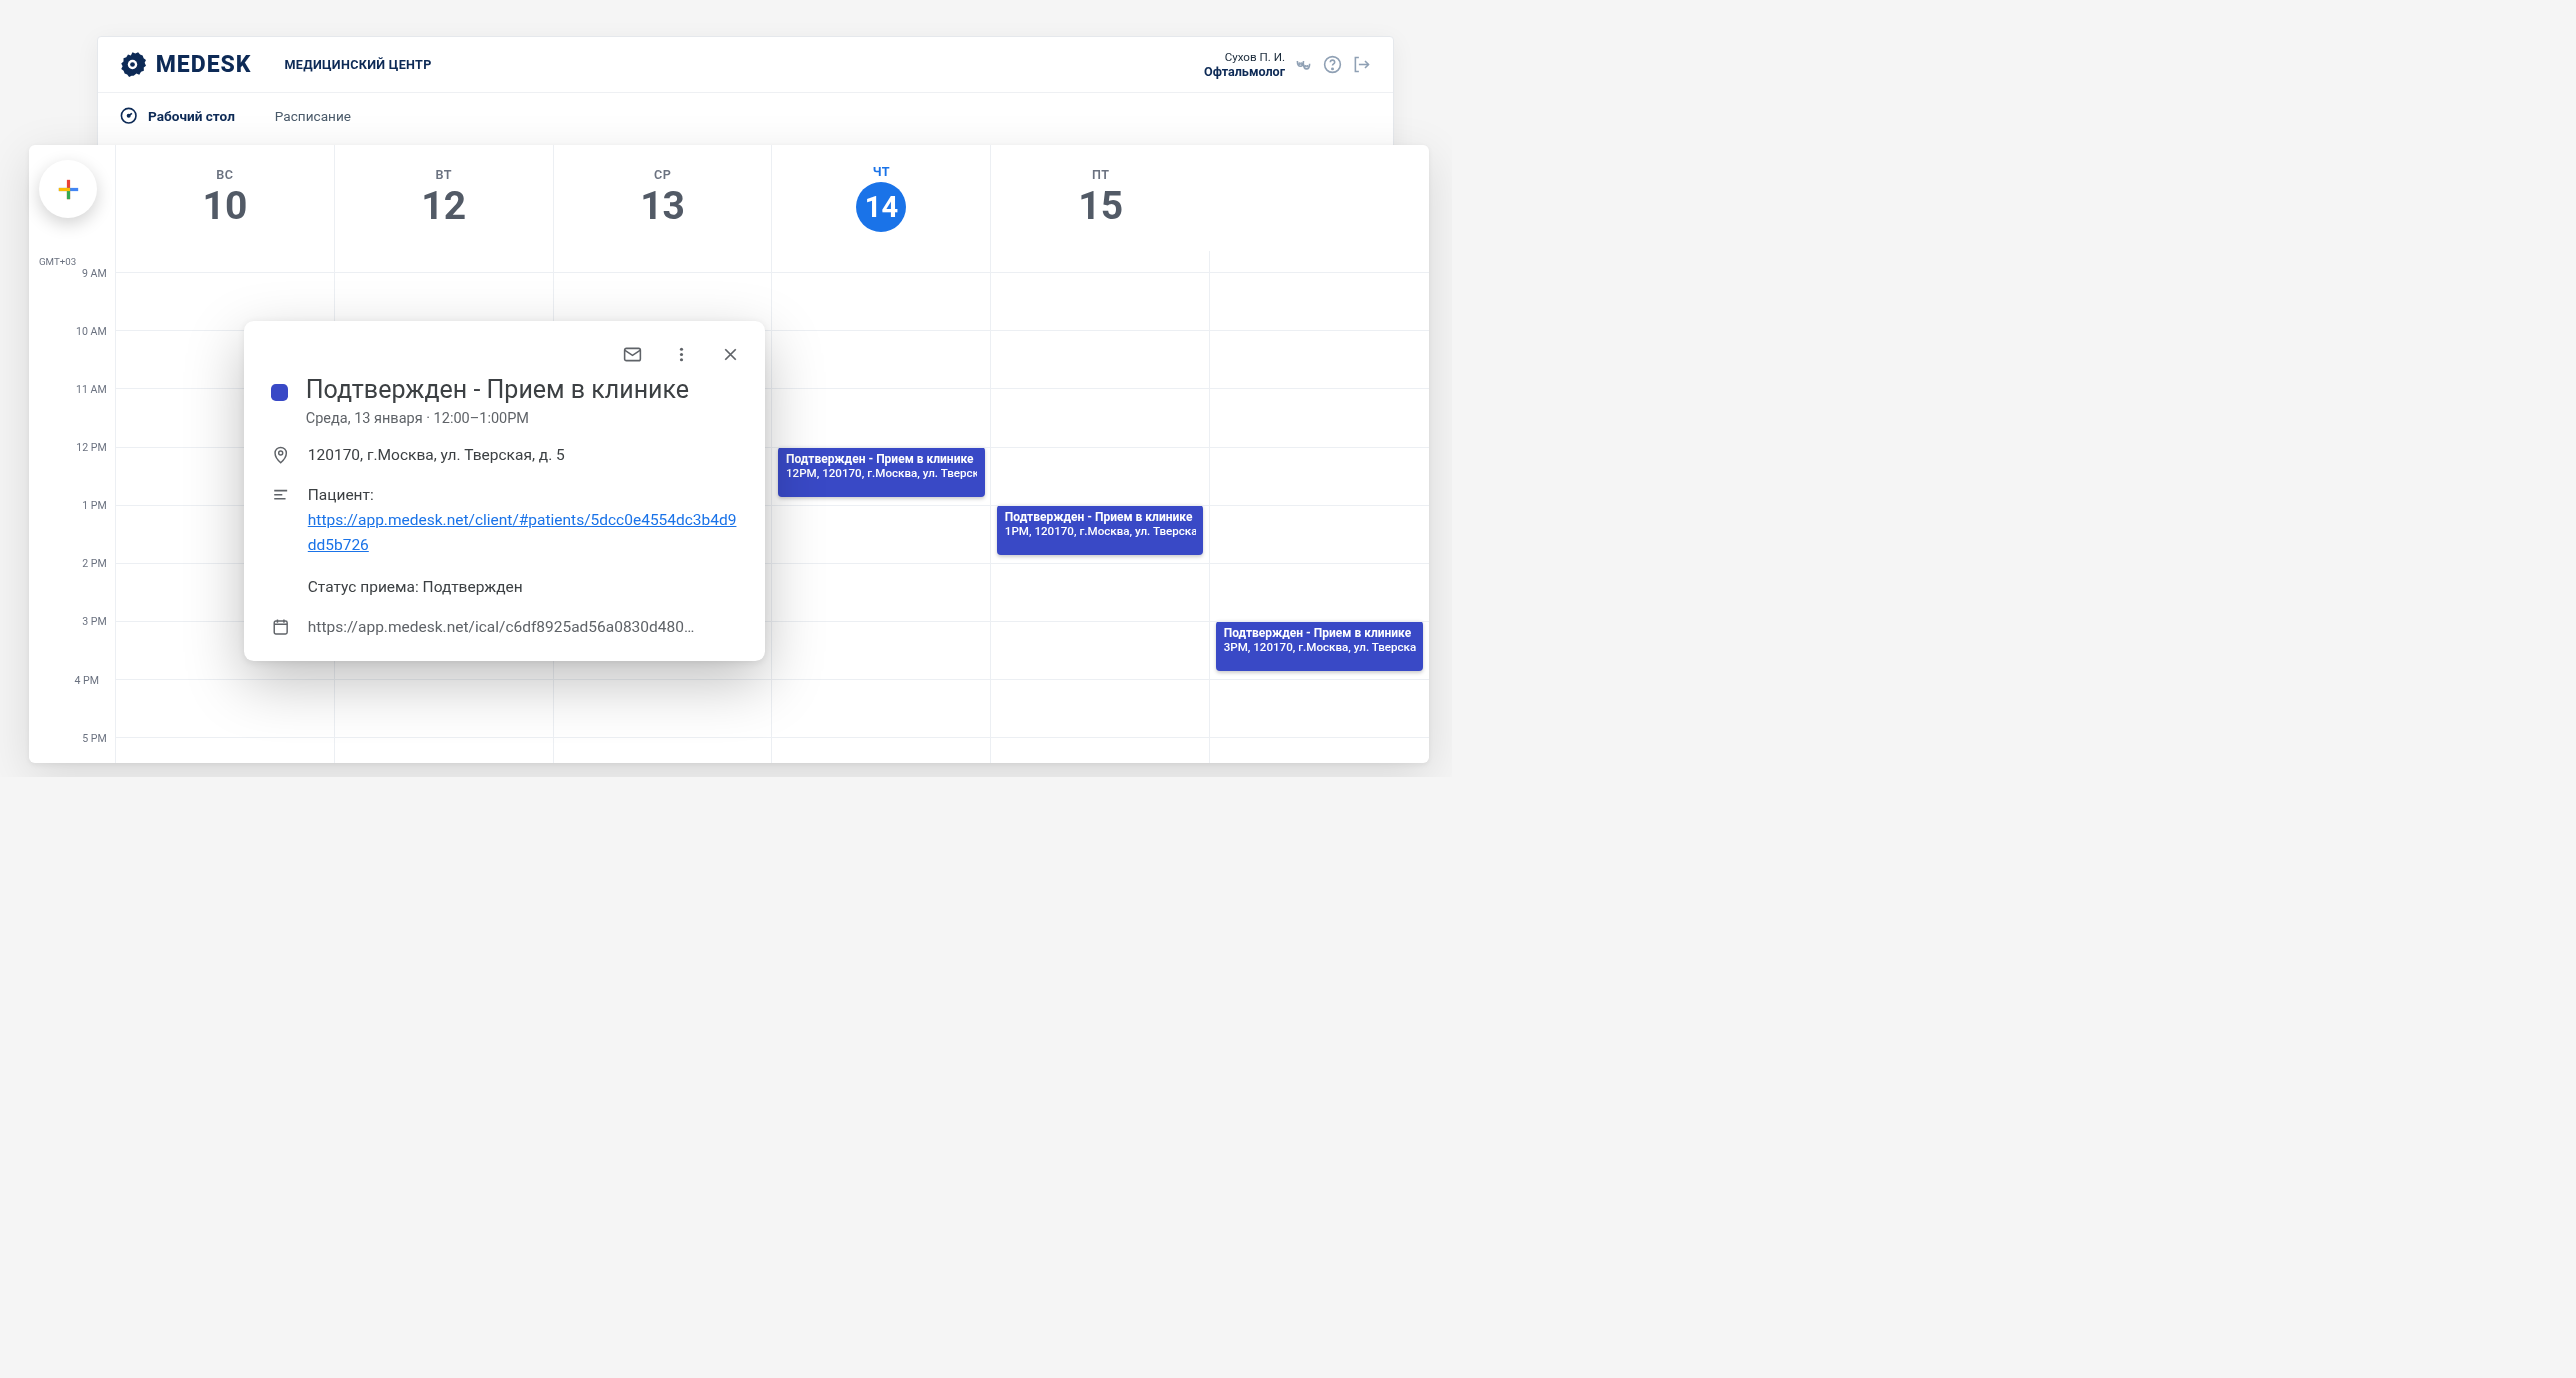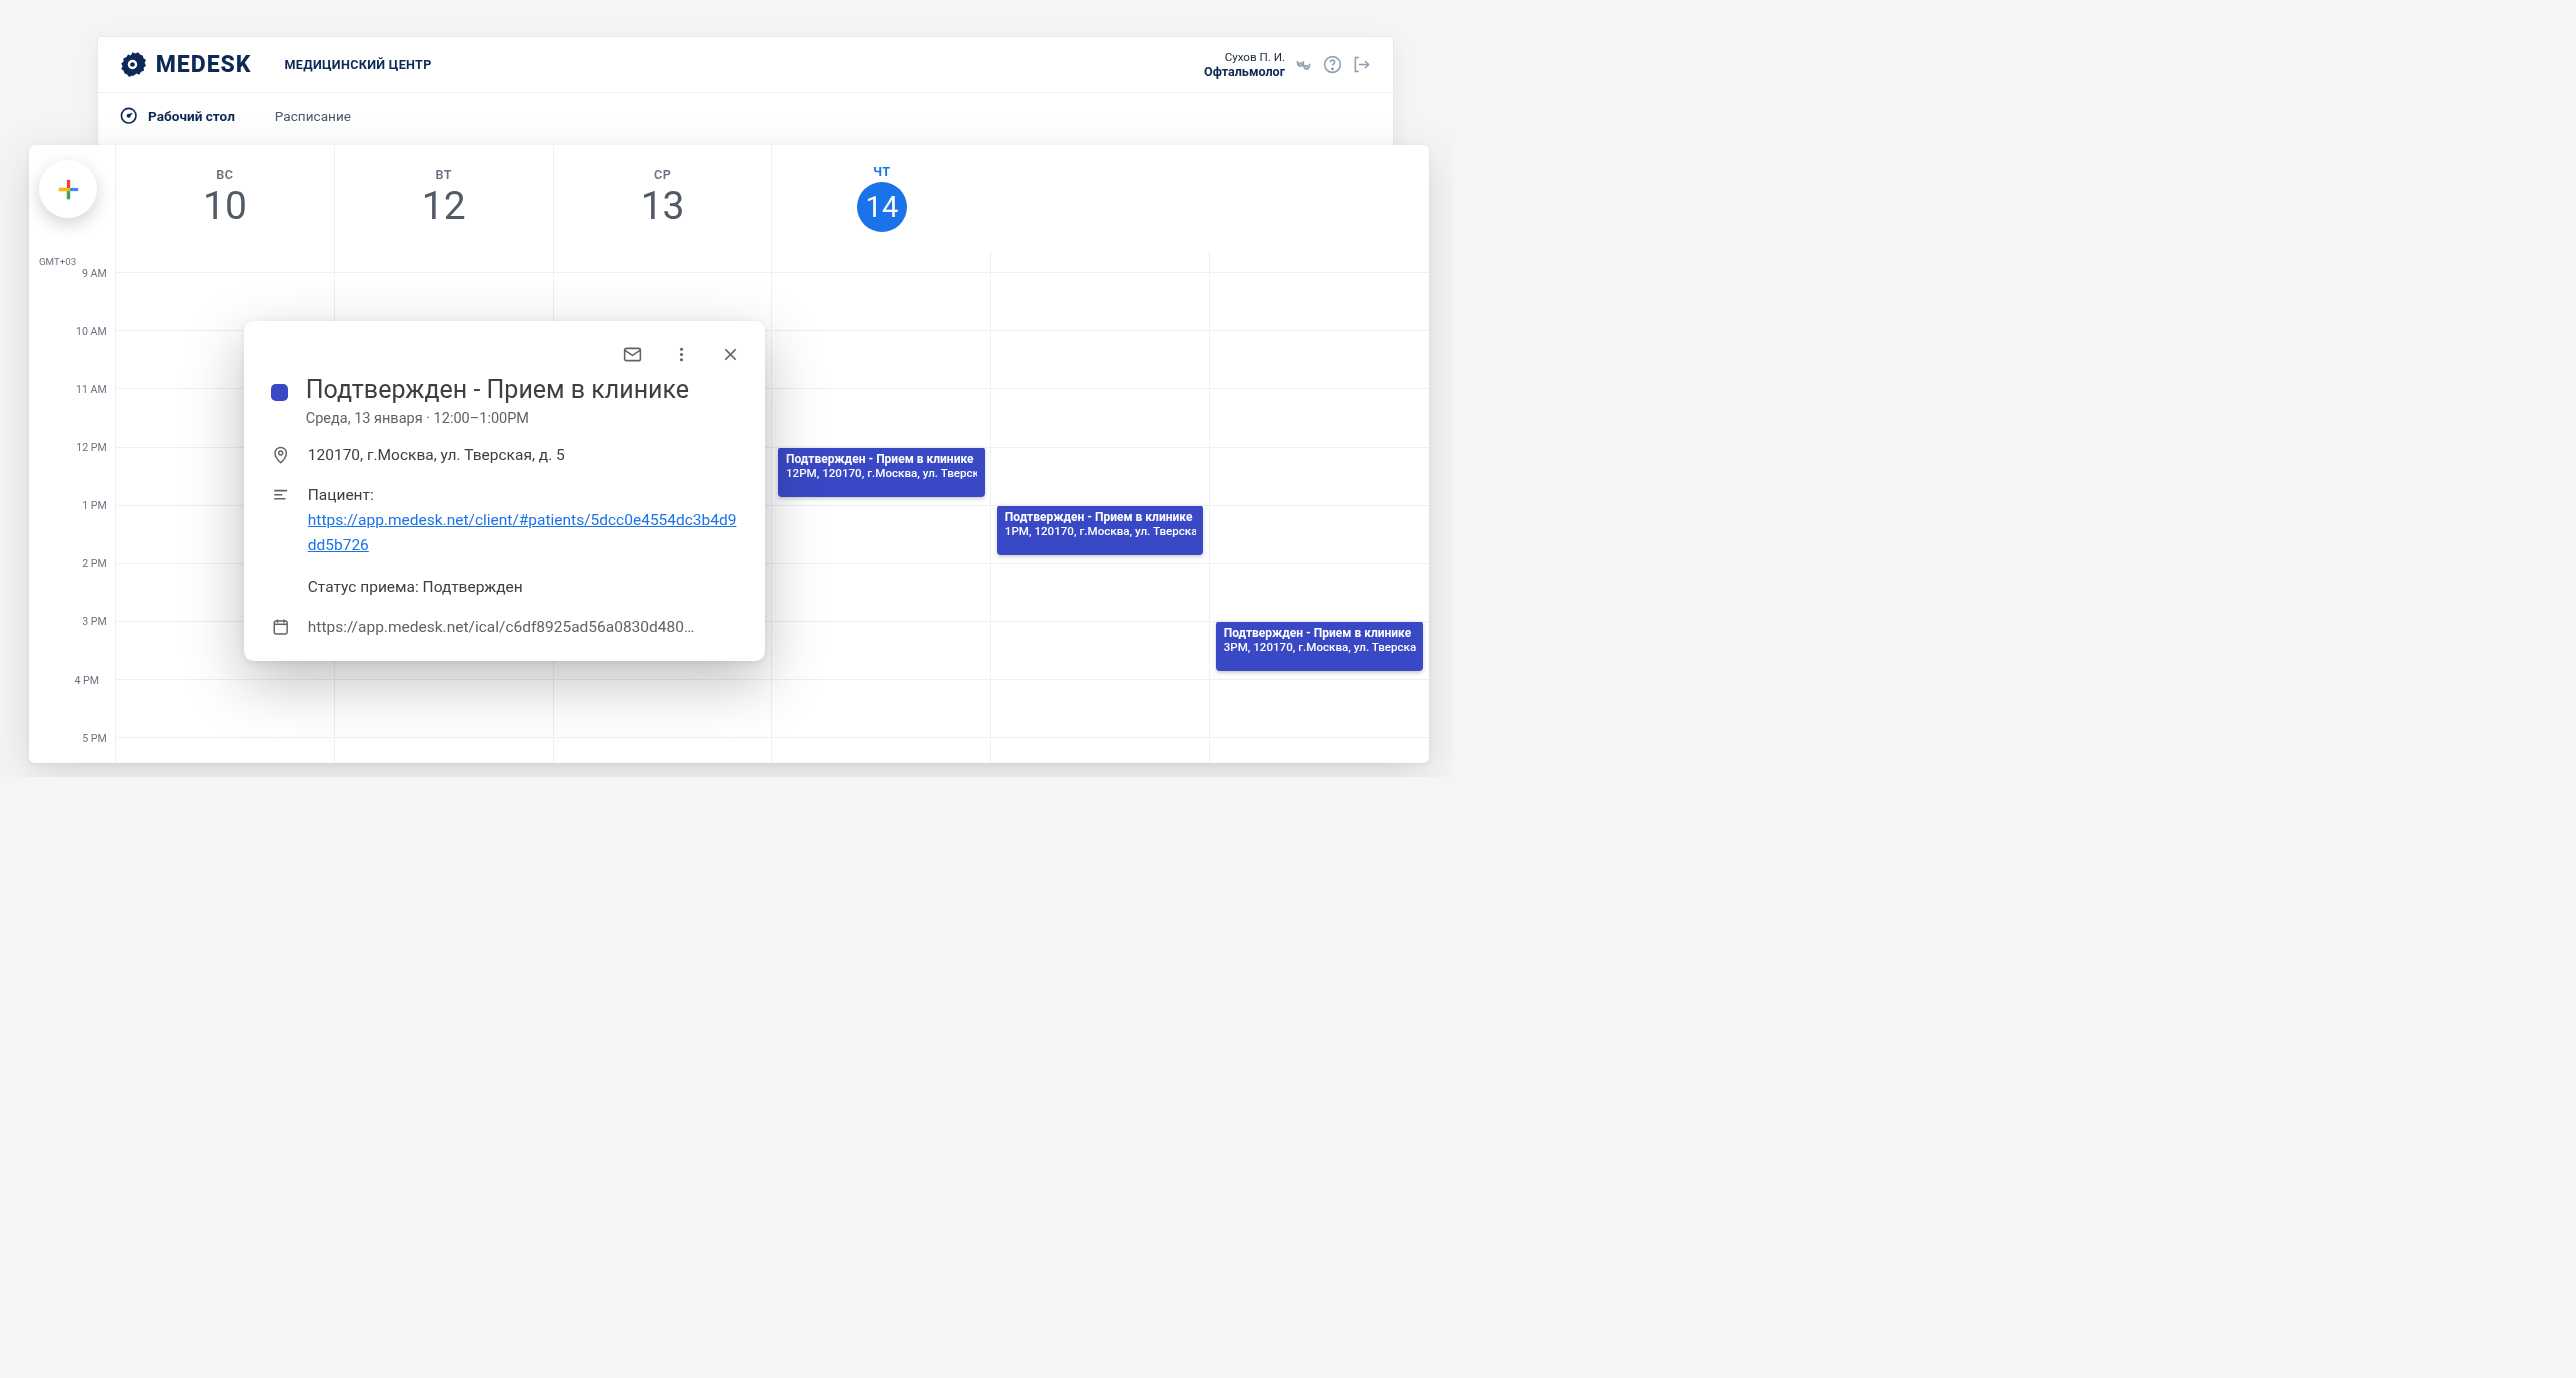--- a/index.html
+++ b/index.html
@@ -82,21 +82,21 @@
     display:grid; grid-template-columns: 87px repeat(6,1fr);
   }
   .col-gutter { border-right:1px solid #eceff3; }
   .day-col {
     border-right:1px solid #eceff3;
     display:flex; flex-direction:column; align-items:center; justify-content:center;
     color:#6b7280;
   }
   .day-col:last-child{border-right:none;}
   .day-name{font-size:12.6px; font-weight:600; letter-spacing:0.5px;}
-  .day-num{font-size:39px; font-weight:400; color:#525a66; margin-top:1.9px;}
+  .day-num{font-size:39px; font-weight:700; color:#525a66; margin-top:1.9px;}
   .day-today .day-name{color:#1a73e8; font-weight:700;}
   .day-today .day-num-wrap{
     width:50px;height:50px;border-radius:50%;background:#1a73e8;display:flex;align-items:center;justify-content:center;margin-top:3.9px;
   }
   .day-today .day-num{color:#fff; font-size:29px; margin:0;}
 
   .cal-body{
     position:absolute; left:0; right:0; top:106px; bottom:0;
     display:grid; grid-template-columns: 87px repeat(6,1fr);
   }
@@ -216,20 +216,24 @@
     <div class="day-col">
       <div class="day-name">СР</div>
       <div class="day-num">13</div>
     </div>
     <div class="day-col day-today">
       <div class="day-name">ЧТ</div>
       <div class="day-num-wrap">
           <div class="day-num">14</div>
         </div>
     </div>
+    <div class="day-col">
+      <div class="day-name">ПТ</div>
+      <div class="day-num">15</div>
+    </div>
   </div>
 
   <div class="cal-body">
     <div class="time-gutter"></div>
     <div class="grid-col">
         <div class="hr-line" style="top: 21px;"></div>
         <div class="hr-line" style="top: 79px;"></div>
         <div class="hr-line" style="top: 137px;"></div>
         <div class="hr-line" style="top: 196px;"></div>
         <div class="hr-line" style="top: 254px;"></div>

